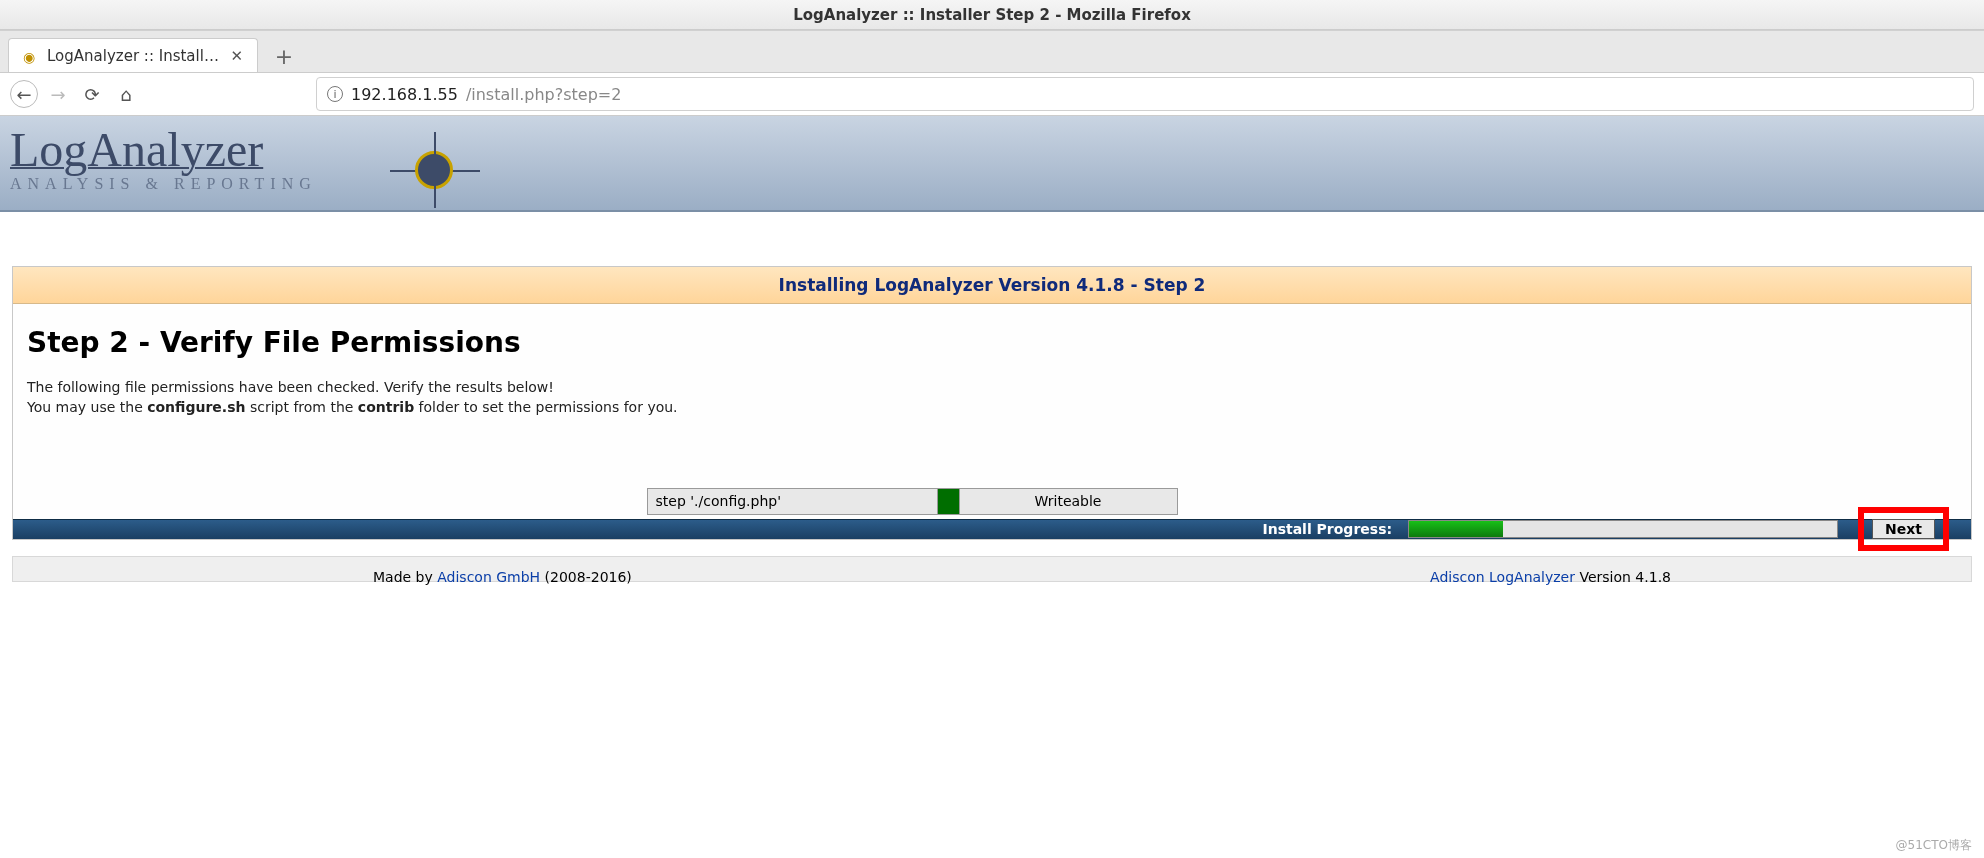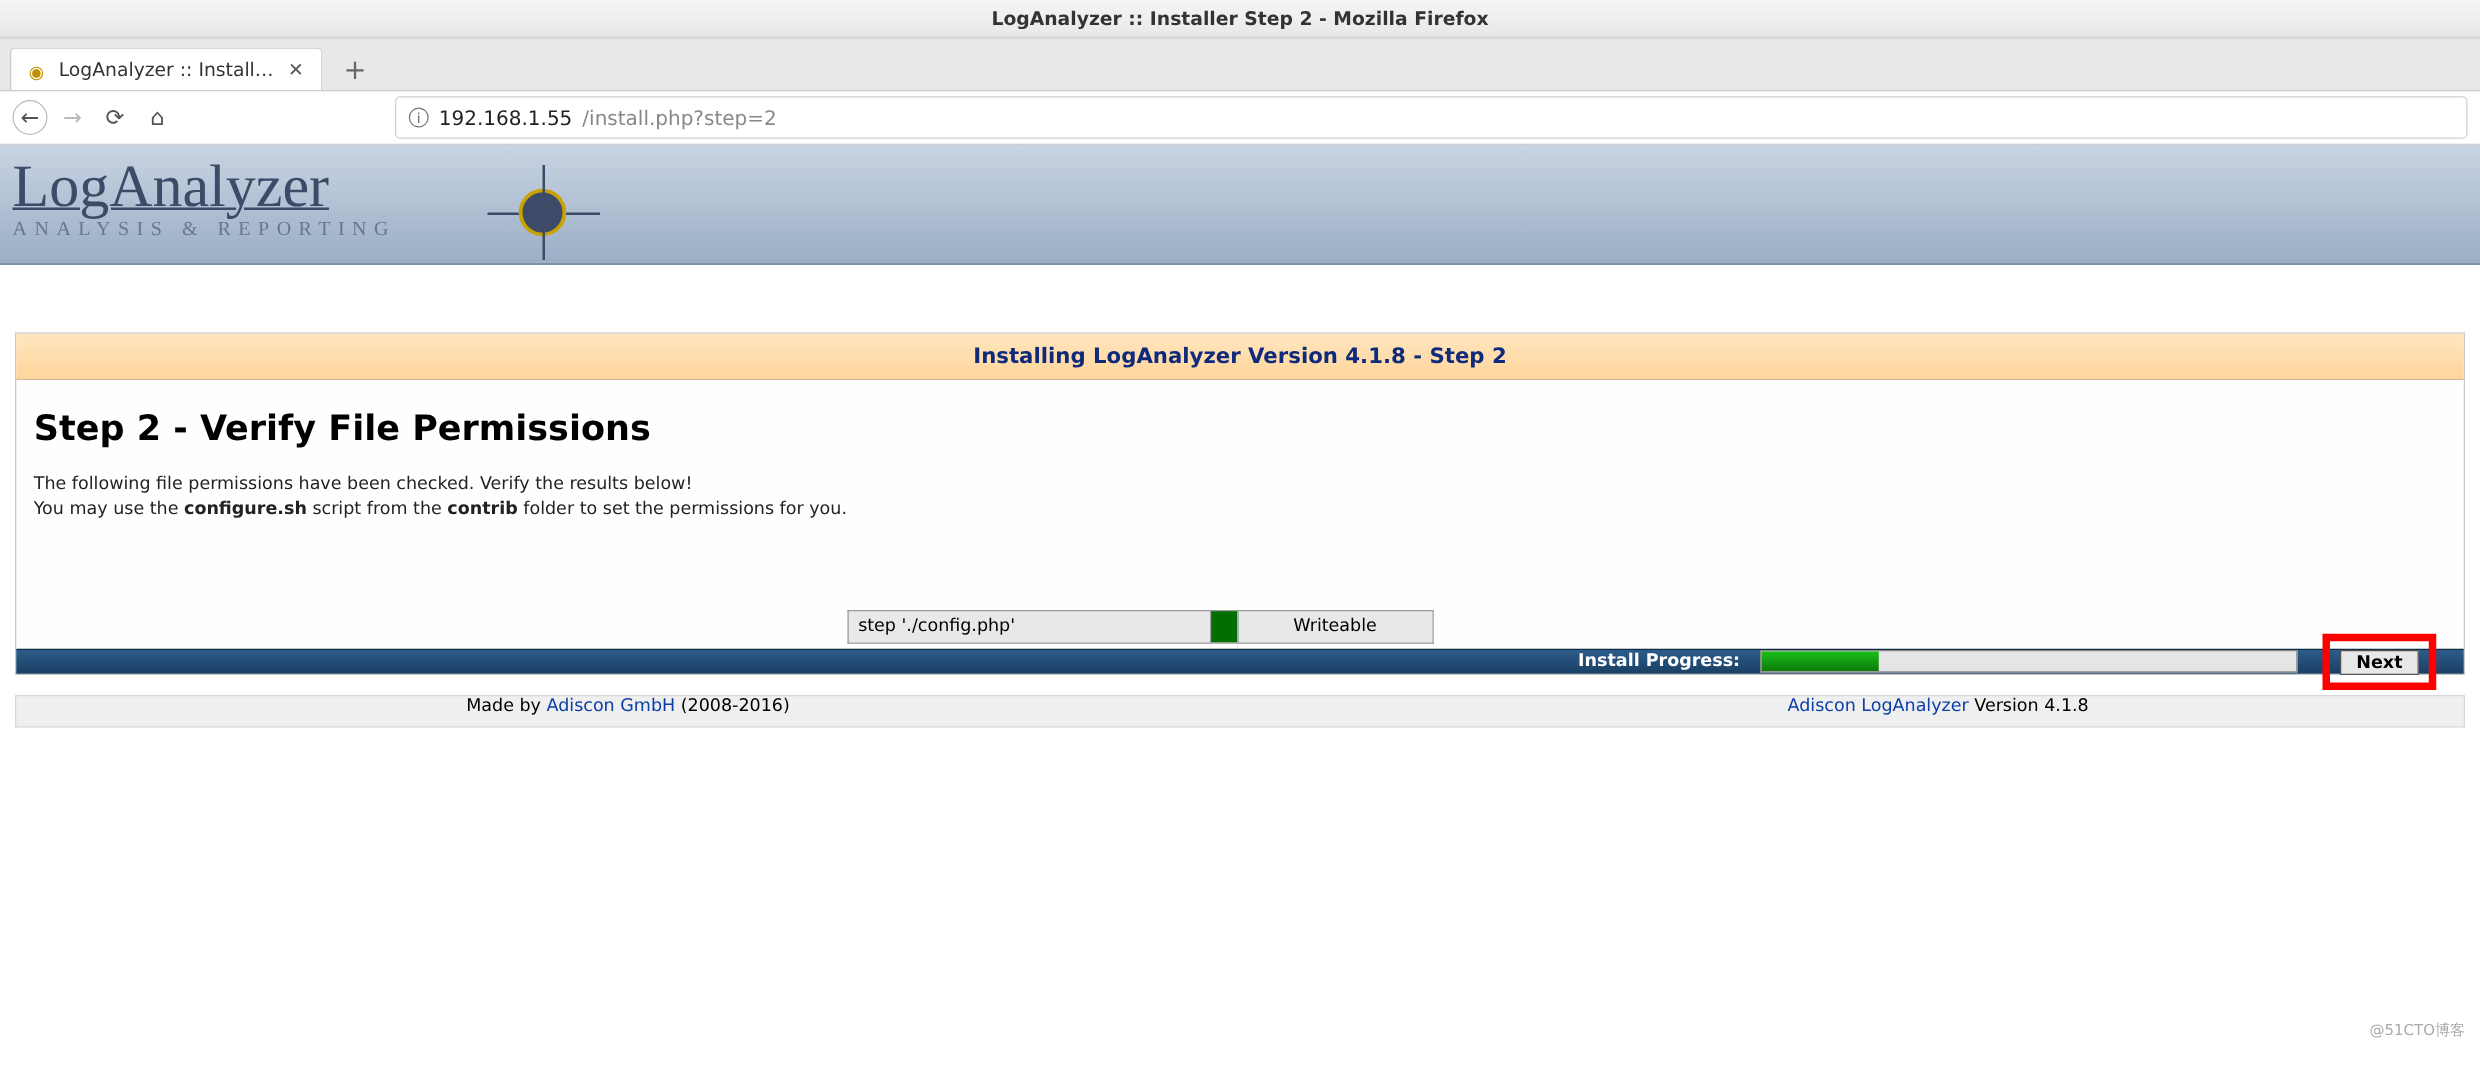--- a/index.html
+++ b/index.html
@@ -45,37 +45,37 @@
   .panel-header { background:linear-gradient(#ffe6bf,#ffd59a); border-bottom:1px solid #d7b98a; text-align:center; font-size:17px; font-weight:bold; color:#0f2a7a; padding:8px 16px; }
   .panel-body { padding:22px 14px 4px 14px; }
   .step-title { font-size:28px; font-weight:bold; color:#000; margin-bottom:18px; }
   .desc { font-size:14px; color:#222; line-height:1.45; }
 
   .filecheck { display:flex; justify-content:center; margin-top:70px; margin-right:160px; }
   .filecheck table { border-collapse:collapse; }
   .filecheck td { border:1px solid #9a9a9a; background:#e8e8e8; font-size:14px; height:26px; }
   .filecheck td.fname { width:290px; padding:0 8px;}
   .filecheck td.status-ind { width:22px; background:#006e00;}
-  .filecheck td.status-txt { width:156px; text-align:center;}
+  .filecheck td.status-txt { width:218px; text-align:center;}
 
   .progressbar { background:linear-gradient(#2c5c8a,#1a3f63); height:20px; display:flex; align-items:center; justify-content:flex-end; gap:16px; padding:0 22px; border-top:1px solid #0e2c45;}
   .progressbar .label { color:#fff; font-size:14px; font-weight:bold;}
   .progressbar .bar { width:430px; height:18px; background:#e5e5e5; border:1px solid #888; position:relative; overflow:hidden;}
   .progressbar .bar .fill { position:absolute; left:0; top:0; height:100%; background:linear-gradient(#18c018,#0d7a0d);}
   .nextwrap { border:6px solid #ff0000; padding:6px 8px; margin-left:4px;}
   .nextbtn { font-size:14px; font-weight:bold; padding:1px 12px; background:#e8e8e8; border:1px solid #555; cursor:pointer;}
 
   
   .footer { margin:8px 12px 0 12px; background:#efefef; border:1px solid #d8d8d8; height:26px; display:flex; font-size:14px;}
-  .footer .left, .footer .right { flex:1; padding:0 10px;}
+  .footer .left, .footer .right { flex:1; padding:12px 10px;}
   .footer .left { text-align:left; padding-left:360px;}
   .footer .right { text-align:right; padding-right:300px;}
   .footer a { color:#0a3ea8; text-decoration:none;}
 
-  .watermark { position:absolute; right:12px; bottom:25px; font-size:12px; color:#aaa;}
+  .watermark { position:absolute; right:12px; bottom:4px; font-size:12px; color:#aaa;}
 </style>
 </head>
 <body>
 
 <div class="titlebar">
   <span>LogAnalyzer :: Installer Step 2 - Mozilla Firefox</span>
 </div>
 
 <div class="tabstrip">
   <div class="tab">

